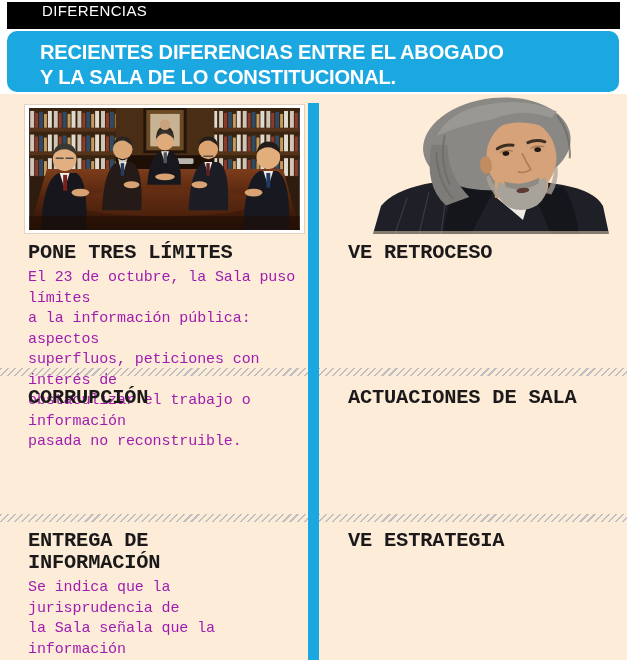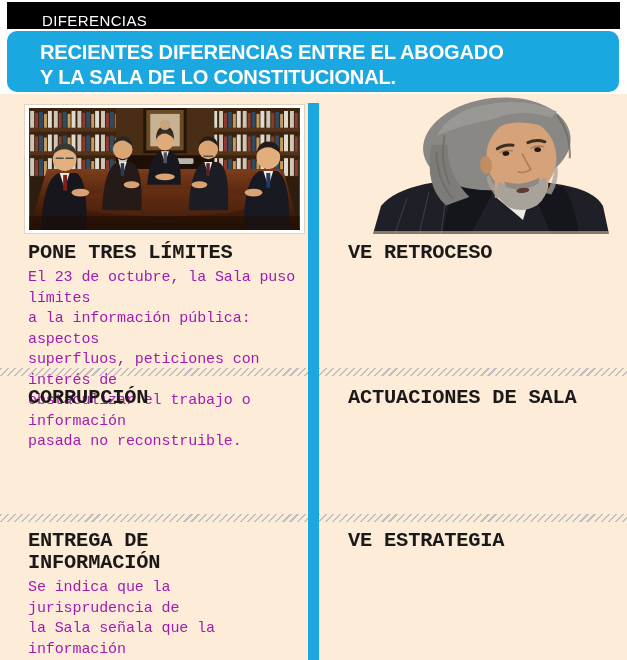--- a/index.html
+++ b/index.html
@@ -4,21 +4,21 @@
 <style>
   html,body{margin:0;padding:0;background:#e9e9e9;}
   .page{
     position:relative;width:627px;height:660px;margin:0 auto;
     background:#fcecd8;overflow:hidden;
     font-family:"Liberation Sans",sans-serif;color:#231f20;
   }
   .header-bg{position:absolute;top:0;left:0;width:627px;height:94px;background:#ffffff;}
   .kicker-bar{
     position:absolute;left:7px;top:2px;width:613px;height:27px;background:#000000;
-    display:flex;align-items:flex-end;
+    display:flex;align-items:flex-start;
   }
   .kicker-bar .kicker{
     color:#ffffff;font-size:15px;font-weight:400;letter-spacing:.4px;padding-left:35px;
   }
   .title-banner{
     position:absolute;left:7px;top:31px;width:612px;height:61px;background:#1ba7e0;
     border-radius:10px;box-sizing:border-box;padding:8px 0 16px 33px;
   }
   .title-banner .title{
     color:#ffffff;font-size:20.5px;font-weight:700;line-height:25px;

